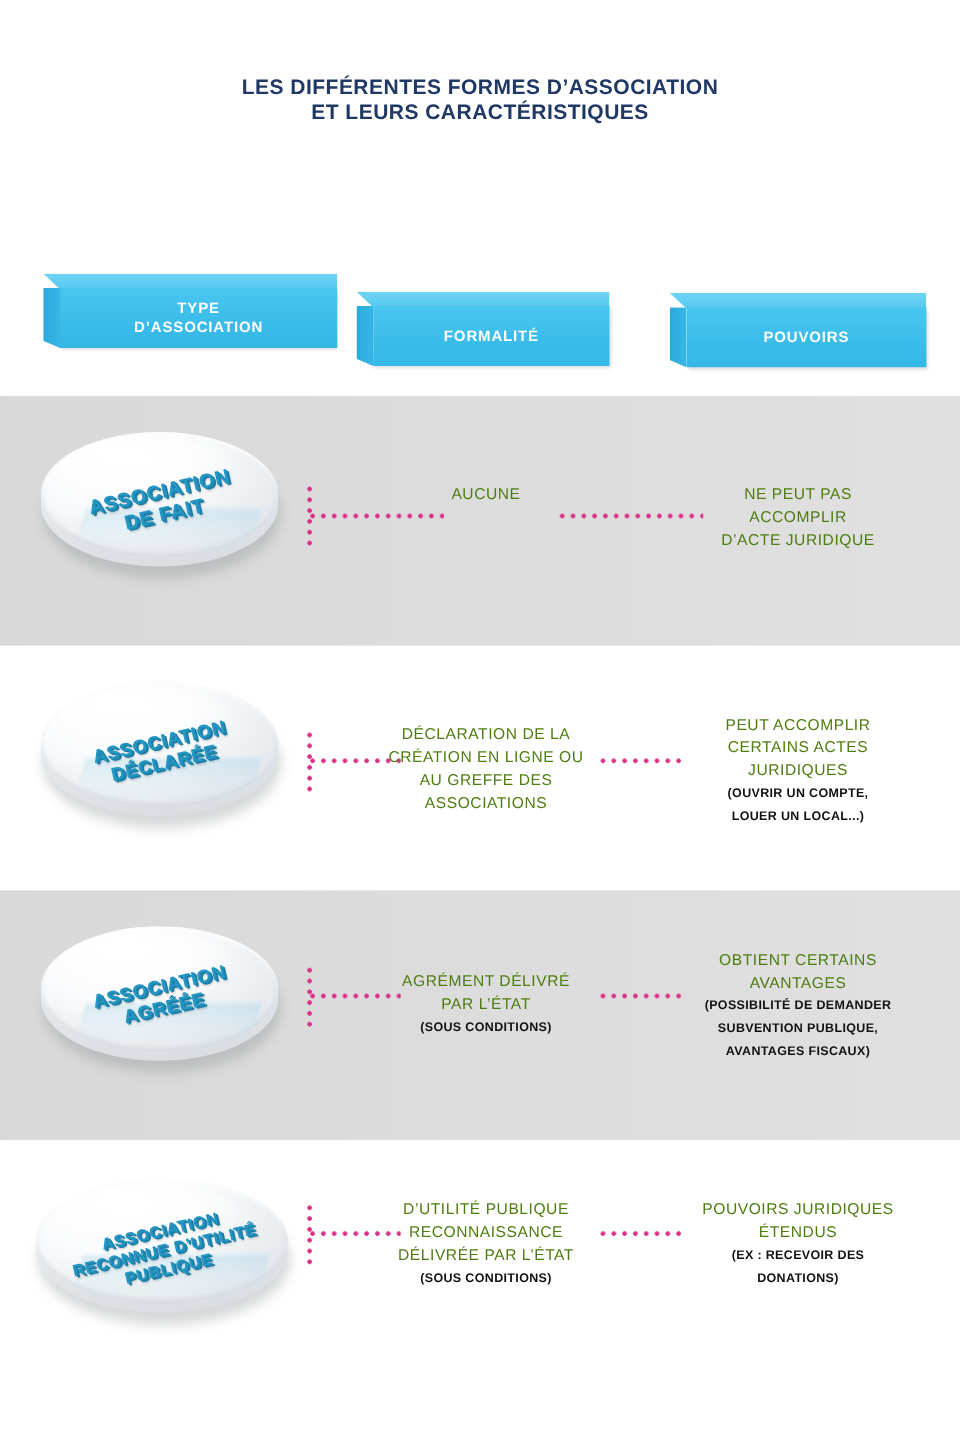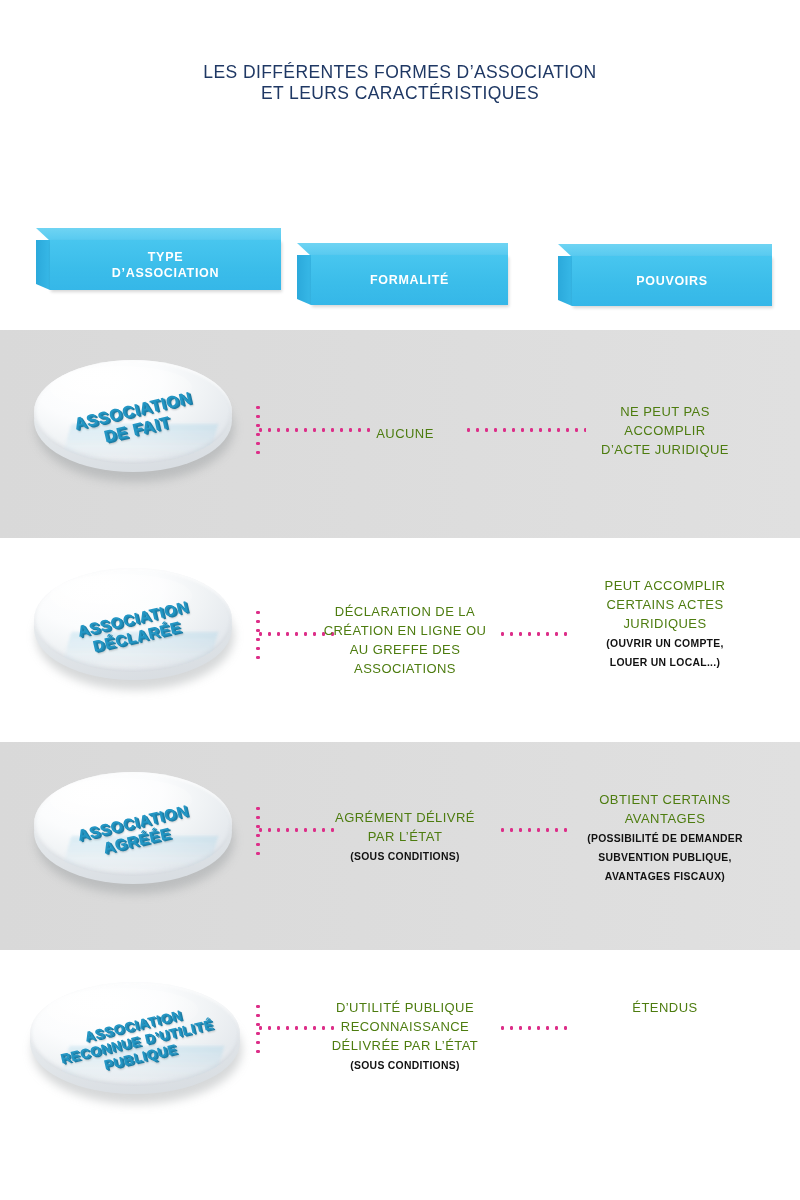--- a/index.html
+++ b/index.html
@@ -24,21 +24,21 @@
   }
 
   
   .title {
     position: absolute;
     left: 0;
     top: 62px;
     width: 800px;
     text-align: center;
     color: #1F3864;
-    font-weight: normal;
+    font-weight: bold;
     font-size: 17.5px;
     letter-spacing: 0.4px;
     line-height: 21px;
   }
   .title .l1, .title .l2 { display: block; white-space: nowrap; }
 
   
   .band {
     position: absolute;
     left: 0;
@@ -283,21 +283,21 @@
       <div class="disc-label">
         <span>ASSOCIATION</span>
         <span>DE FAIT</span>
       </div>
     </div>
 
     <div class="conn-vert" style="left:256px; top:73px; height:54px;"></div>
     <div class="conn-horiz" style="left:256px; top:98px; width:114px;"></div>
     <div class="conn-horiz" style="left:464px; top:98px; width:122px;"></div>
 
-    <div class="cell formalite" style="top:94px;">
+    <div class="cell formalite" style="top:72px;">
       <div class="main">AUCUNE</div>
     </div>
     <div class="cell pouvoirs" style="top:72px;">
       <div class="main">
           <div>NE PEUT PAS</div>
           <div>ACCOMPLIR</div>
           <div>D’ACTE JURIDIQUE</div>
         </div>
     </div>
   </div>
@@ -321,21 +321,21 @@
     <div class="conn-horiz" style="left:498px; top:94px; width:70px;"></div>
 
     <div class="cell formalite" style="top:64px;">
       <div class="main">
           <div>DÉCLARATION DE LA</div>
           <div>CRÉATION EN LIGNE OU</div>
           <div>AU GREFFE DES</div>
           <div>ASSOCIATIONS</div>
         </div>
     </div>
-    <div class="cell pouvoirs" style="top:38px;">
+    <div class="cell pouvoirs" style="top:56px;">
       <div class="main">
           <div>PEUT ACCOMPLIR</div>
           <div>CERTAINS ACTES</div>
           <div>JURIDIQUES</div>
         </div>
       <div class="sub">
           <div>(OUVRIR UN COMPTE,</div>
           <div>LOUER UN LOCAL...)</div>
         </div>
     </div>
@@ -401,18 +401,23 @@
     <div class="cell formalite" style="top:48px;">
       <div class="main">
           <div>D’UTILITÉ PUBLIQUE</div>
           <div>RECONNAISSANCE</div>
           <div>DÉLIVRÉE PAR L’ÉTAT</div>
         </div>
       <div class="sub">(SOUS CONDITIONS)</div>
     </div>
     <div class="cell pouvoirs" style="top:48px;">
       <div class="main">
+          <div>POUVOIRS JURIDIQUES</div>
           <div>ÉTENDUS</div>
         </div>
+      <div class="sub">
+          <div>(EX : RECEVOIR DES</div>
+          <div>DONATIONS)</div>
+        </div>
     </div>
   </div>
 
 </div>
 
 </body></html>

